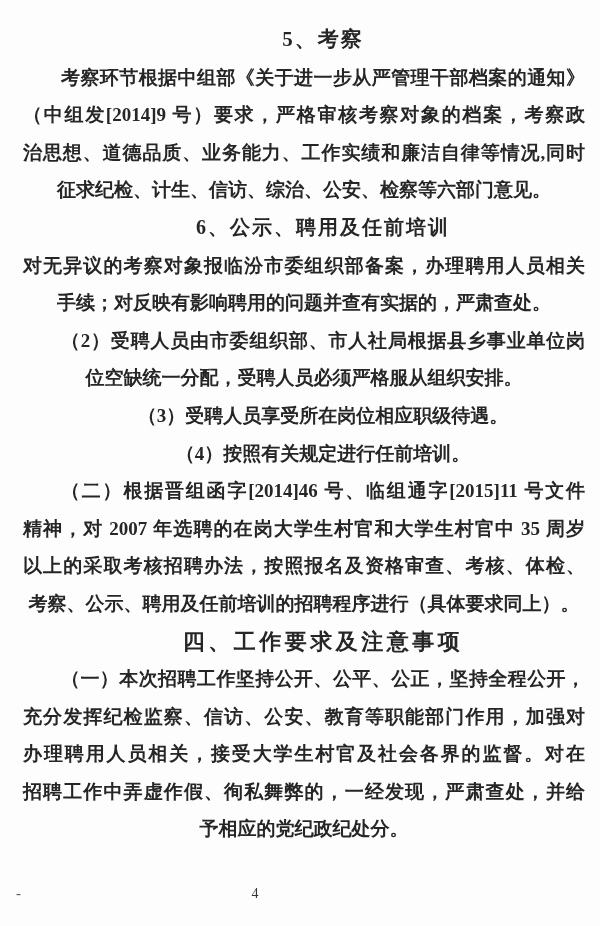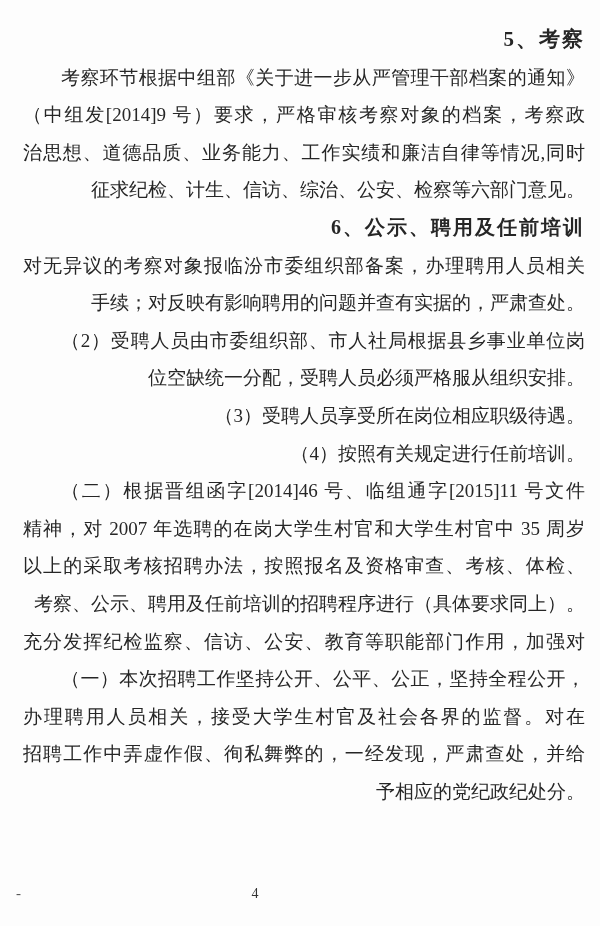--- a/index.html
+++ b/index.html
@@ -20,35 +20,35 @@
   .content {
     position: absolute;
     left: 23px;
     top: 21px;
     width: 562px;
   }
   .line {
     font-size: 19px;
     line-height: 37.6px;
     height: 37.6px;
-    text-align: right;
+    text-align: center;
     white-space: pre-wrap;
     overflow: visible;
   }
   
   .line.stretch {
     text-align: justify;
     text-align-last: justify;
   }
   
   .line.indent {
     text-indent: 38px;
   }
-  .line.body { font-weight: normal; }
-  .line.body-bold { font-weight: normal; }
+  .line.body { font-weight: bold; }
+  .line.body-bold { font-weight: bold; }
   .line.heading-kai {
     font-weight: bold;
     font-size: 21px;
     letter-spacing: 2px;
   }
   .line.heading-song {
     font-weight: bold;
     font-size: 20px;
     letter-spacing: 2px;
   }
@@ -89,21 +89,22 @@
       <div class="line body stretch">对无异议的考察对象报临汾市委组织部备案，办理聘用人员相关</div>
       <div class="line body">手续；对反映有影响聘用的问题并查有实据的，严肃查处。</div>
       <div class="line body indent stretch">（2）受聘人员由市委组织部、市人社局根据县乡事业单位岗</div>
       <div class="line body">位空缺统一分配，受聘人员必须严格服从组织安排。</div>
       <div class="line body indent">（3）受聘人员享受所在岗位相应职级待遇。</div>
       <div class="line body indent">（4）按照有关规定进行任前培训。</div>
       <div class="line body-bold indent stretch">（二）根据晋组函字[2014]46 号、临组通字[2015]11 号文件</div>
       <div class="line body-bold stretch">精神，对 2007 年选聘的在岗大学生村官和大学生村官中 35 周岁</div>
       <div class="line body-bold stretch">以上的采取考核招聘办法，按照报名及资格审查、考核、体检、</div>
       <div class="line body-bold">考察、公示、聘用及任前培训的招聘程序进行（具体要求同上）。</div>
+      <div class="line heading-hei indent">四、工作要求及注意事项</div>
+      <div class="line body indent stretch">（一）本次招聘工作坚持公开、公平、公正，坚持全程公开，</div>
       <div class="line body stretch">充分发挥纪检监察、信访、公安、教育等职能部门作用，加强对</div>
-      <div class="line body indent stretch">（一）本次招聘工作坚持公开、公平、公正，坚持全程公开，</div>
       <div class="line body stretch">办理聘用人员相关，接受大学生村官及社会各界的监督。对在</div>
       <div class="line body stretch">招聘工作中弄虚作假、徇私舞弊的，一经发现，严肃查处，并给</div>
       <div class="line body">予相应的党纪政纪处分。</div>
     </div>
   <div class="corner-mark">-</div>
   <div class="page-number">4</div>
 </div>
 
 </body></html>

